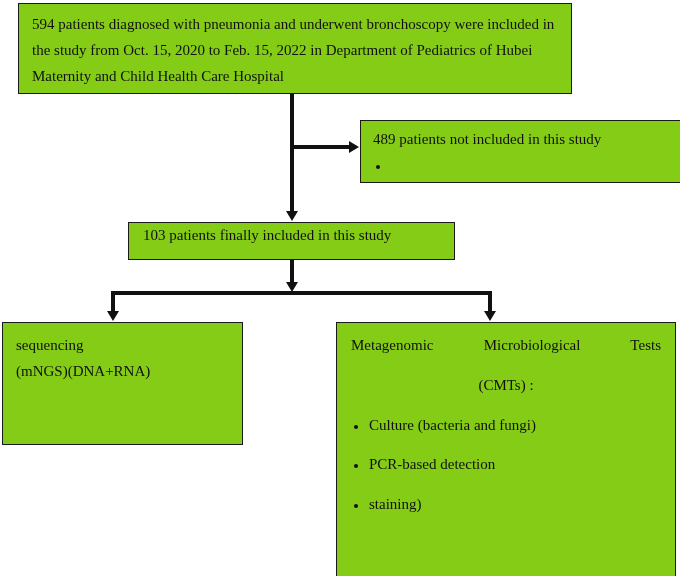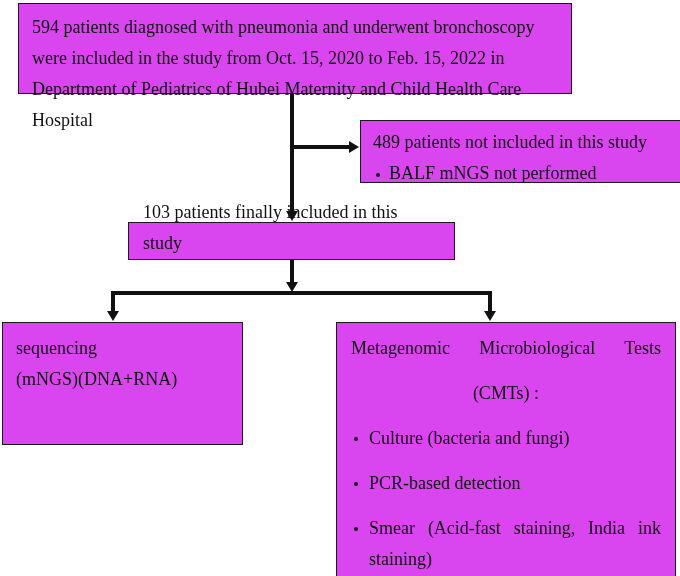--- a/index.html
+++ b/index.html
@@ -16,22 +16,22 @@
     font-family: "Liberation Serif", "DejaVu Serif", serif;
     color: #111111;
     overflow: hidden;
   }
 
   
   .node {
     position: absolute;
     box-sizing: border-box;
     border: 1.6px solid #1a1a1a;
-    background: #d946ef;
-    font-size: 18px;
+    background: #84cc16;
+    font-size: 15px;
     line-height: 1.72;
     color: #111111;
   }
   .node .body {
     padding: 7px 11px 7px 12px;
   }
   .node p {
     margin: 0;
   }
 
@@ -57,21 +57,21 @@
   #box-included {
     left: 128px;
     top: 222px;
     width: 327px;
     height: 38px;
   }
   #box-included .body {
     padding: 0 14px;
     height: 100%;
     display: flex;
-    align-items: flex-end;
+    align-items: flex-start;
   }
 
   
   #box-mngs {
     left: 2px;
     top: 322px;
     width: 241px;
     height: 123px;
   }
   #box-mngs .body { padding: 10px 12px 8px 13px; }
@@ -172,21 +172,20 @@
   <div class="arrowhead-down" style="left:285.5px; top:211px;"></div>
 
   <div class="seg hline" style="left:292px; top:145px; width:57px;"></div>
   <div class="arrowhead-right" style="left:349px; top:140.5px;"></div>
 
   <div class="node" id="box-excluded">
     <div class="body">
       <p>489 patients not included in this study</p>
       <p class="bullet-inline">
         <span class="dot"></span>
-        <span>BALF mNGS not performed</span>
       </p>
     </div>
   </div>
 
   <div class="node" id="box-included">
     <div class="body">
       <p>103 patients finally included in this study</p>
     </div>
   </div>
 
@@ -220,19 +219,18 @@
         <span class="txt">Culture (bacteria and fungi)</span>
       </div>
 
       <div class="bullet-row">
         <span class="dot"></span>
         <span class="txt">PCR-based detection</span>
       </div>
 
       <div class="bullet-row">
         <span class="dot"></span>
-        <span class="txt justified" style="text-align-last:justify;">Smear (Acid-fast staining, India ink</span>
         <span class="cont">staining)</span>
       </div>
     </div>
   </div>
 
 </div>
 
 </body></html>

